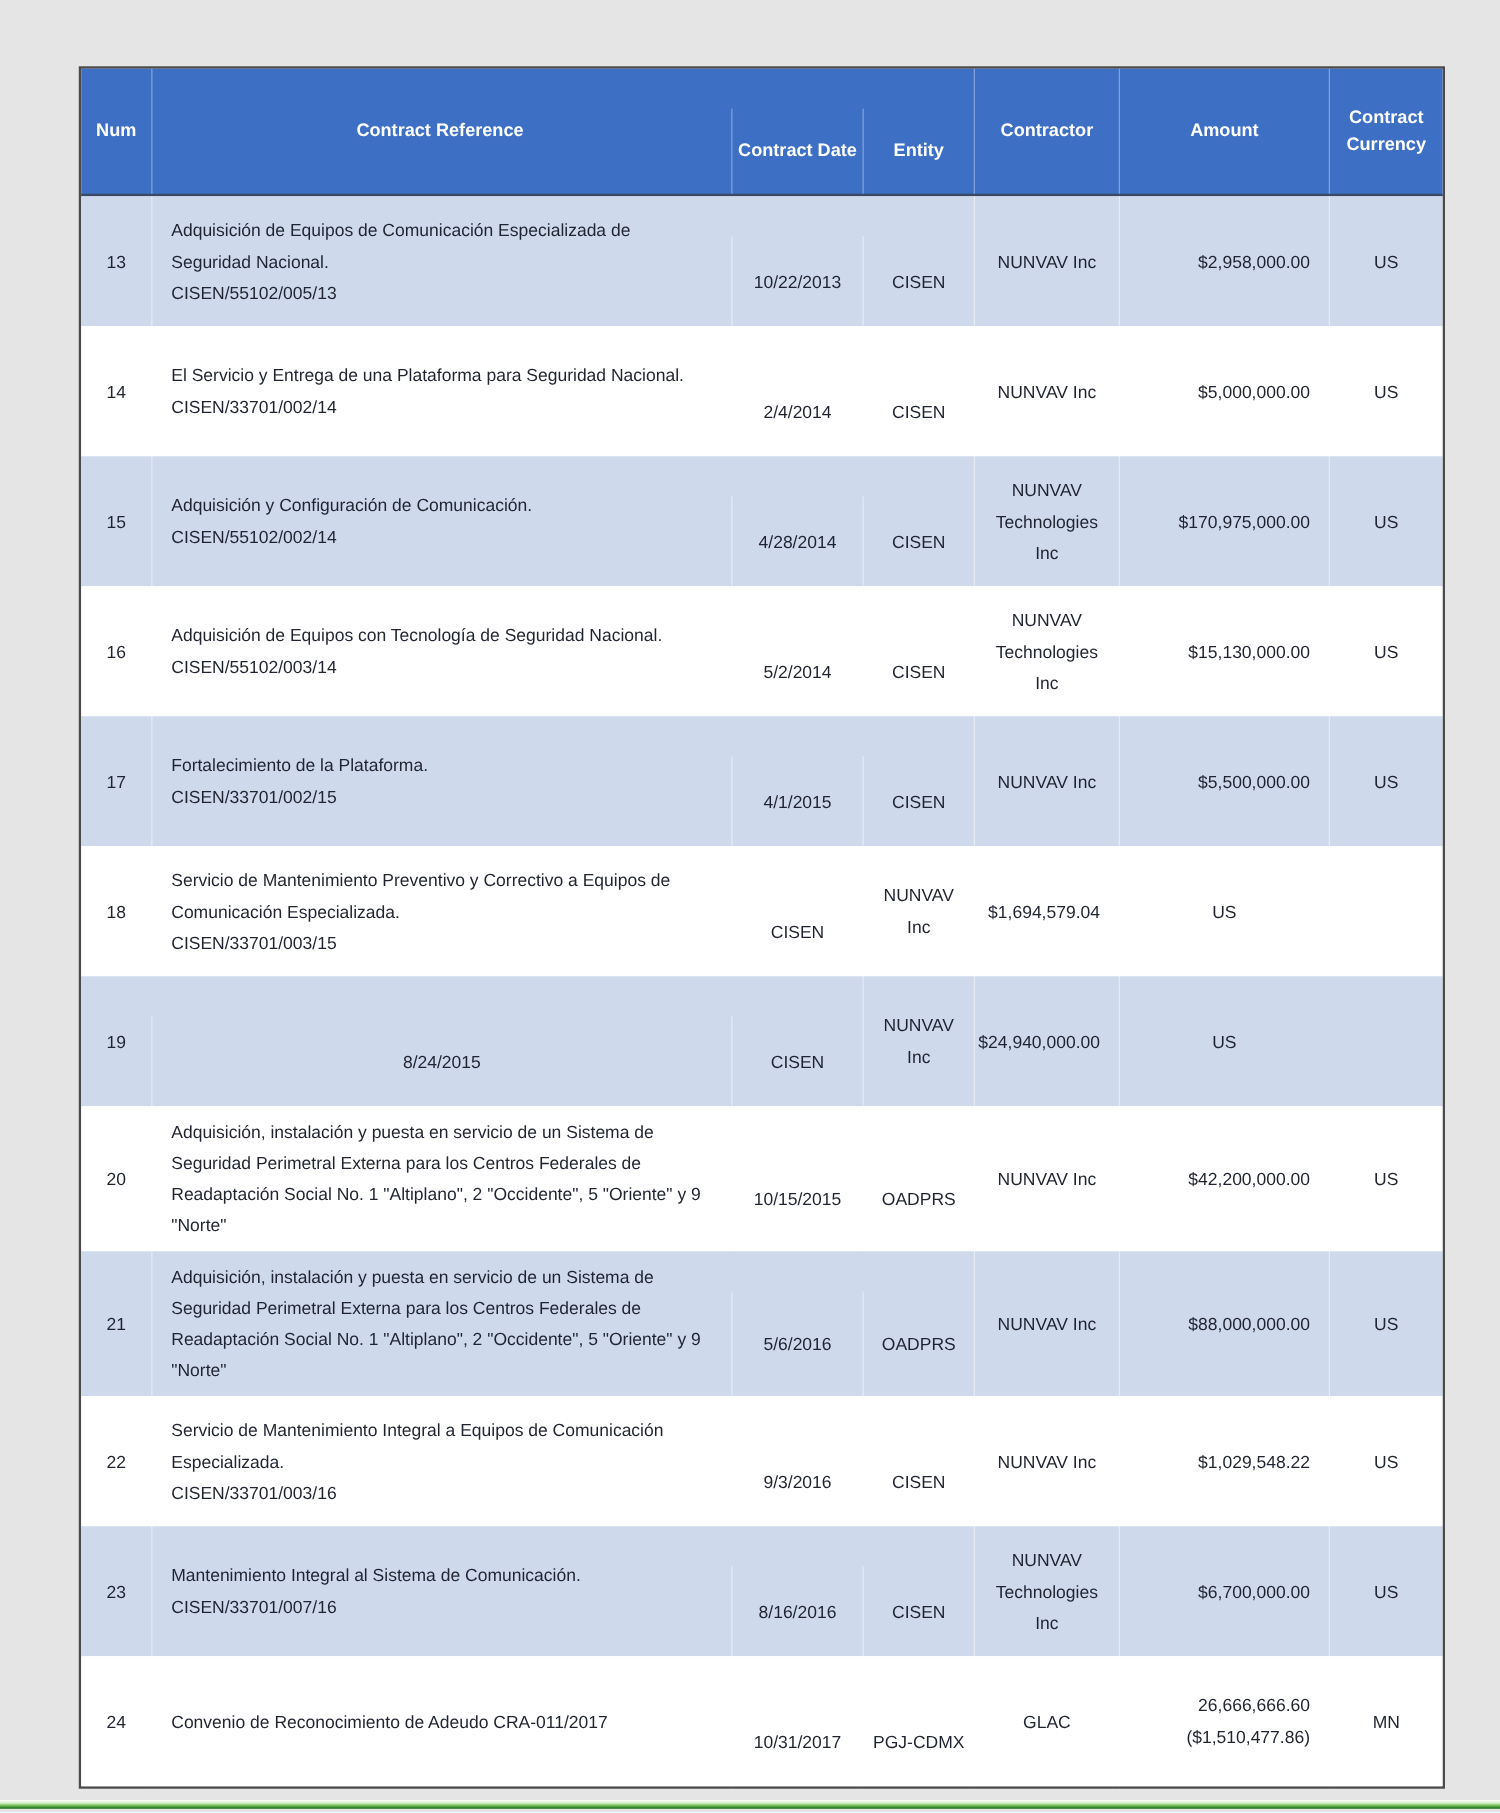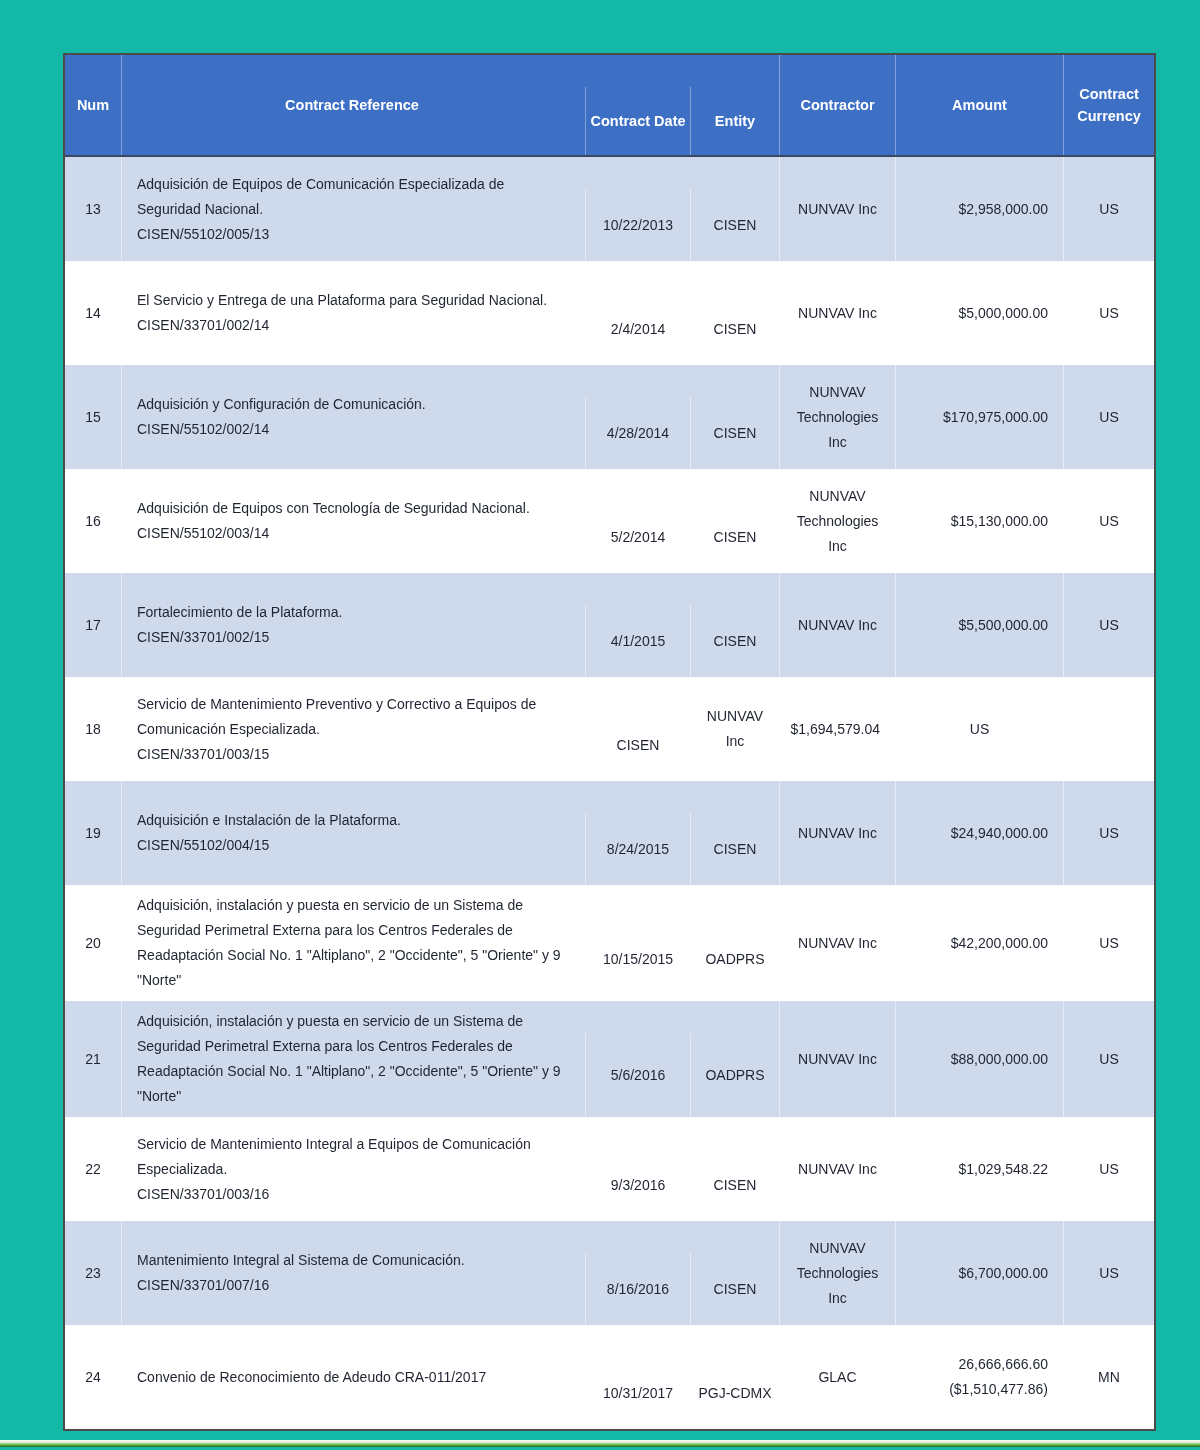--- a/index.html
+++ b/index.html
@@ -8,21 +8,21 @@
     width: 1200px;
     height: 1450px;
     background: #ffffff;
     font-family: "Liberation Sans", sans-serif;
     position: relative;
     overflow: hidden;
   }
   .page {
     position: absolute;
     inset: 0;
-    background: #14b8a6;
+    background: #e5e5e5;
   }
   .contracts-table {
     position: absolute;
     left: 63px;
     top: 53px;
     width: 1089px;
     border: 2px solid #4b4b4b;
     background: #ffffff;
   }
   .trow {
@@ -159,22 +159,20 @@
     <div class="cell cell-reference">Servicio de Mantenimiento Preventivo y Correctivo a Equipos de Comunicación Especializada.
 CISEN/33701/003/15</div>
     <div class="cell cell-entity">CISEN</div>
     <div class="cell cell-contractor">NUNVAV Inc</div>
     <div class="cell cell-amount">$1,694,579.04</div>
     <div class="cell cell-currency">US</div>
   </div>
 
   <div class="trow tbody-row tinted">
     <div class="cell cell-num">19</div>
-    <div class="cell cell-reference">Adquisición e Instalación de la Plataforma.
-CISEN/55102/004/15</div>
     <div class="cell cell-date">8/24/2015</div>
     <div class="cell cell-entity">CISEN</div>
     <div class="cell cell-contractor">NUNVAV Inc</div>
     <div class="cell cell-amount">$24,940,000.00</div>
     <div class="cell cell-currency">US</div>
   </div>
 
   <div class="trow tbody-row">
     <div class="cell cell-num">20</div>
     <div class="cell cell-reference">Adquisición, instalación y puesta en servicio de un Sistema de Seguridad Perimetral Externa para los Centros Federales de Readaptación Social No. 1 "Altiplano", 2 "Occidente", 5 "Oriente" y 9 "Norte"</div>

